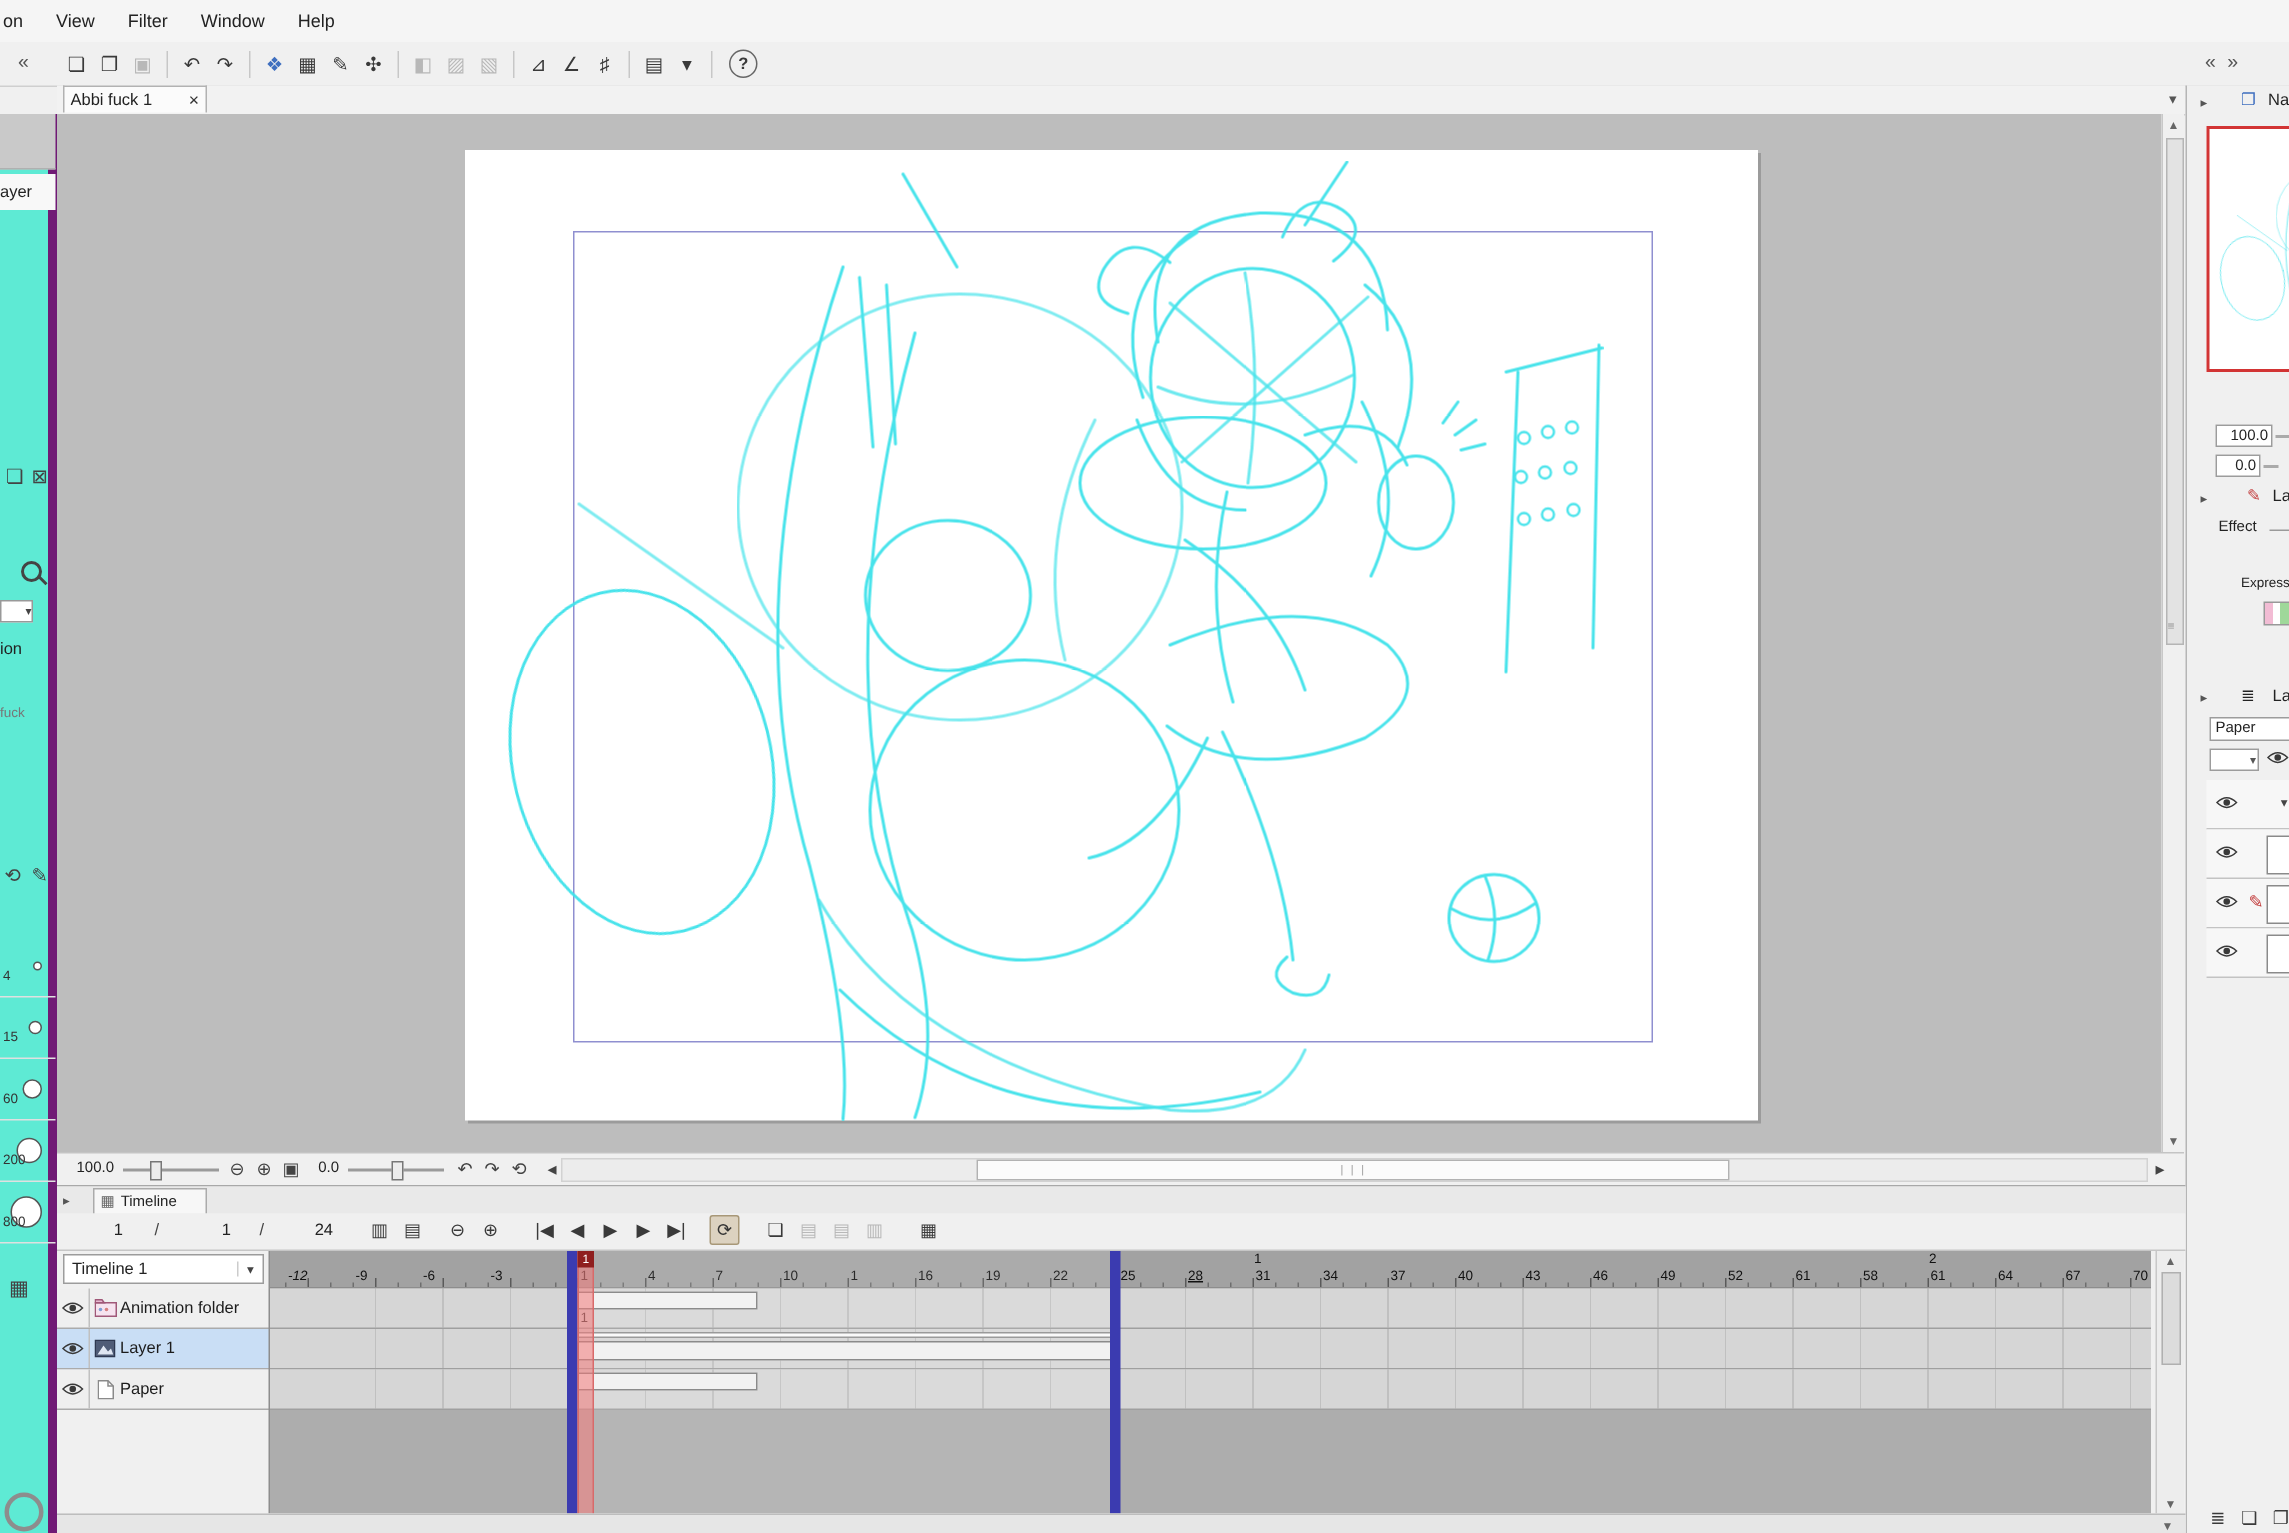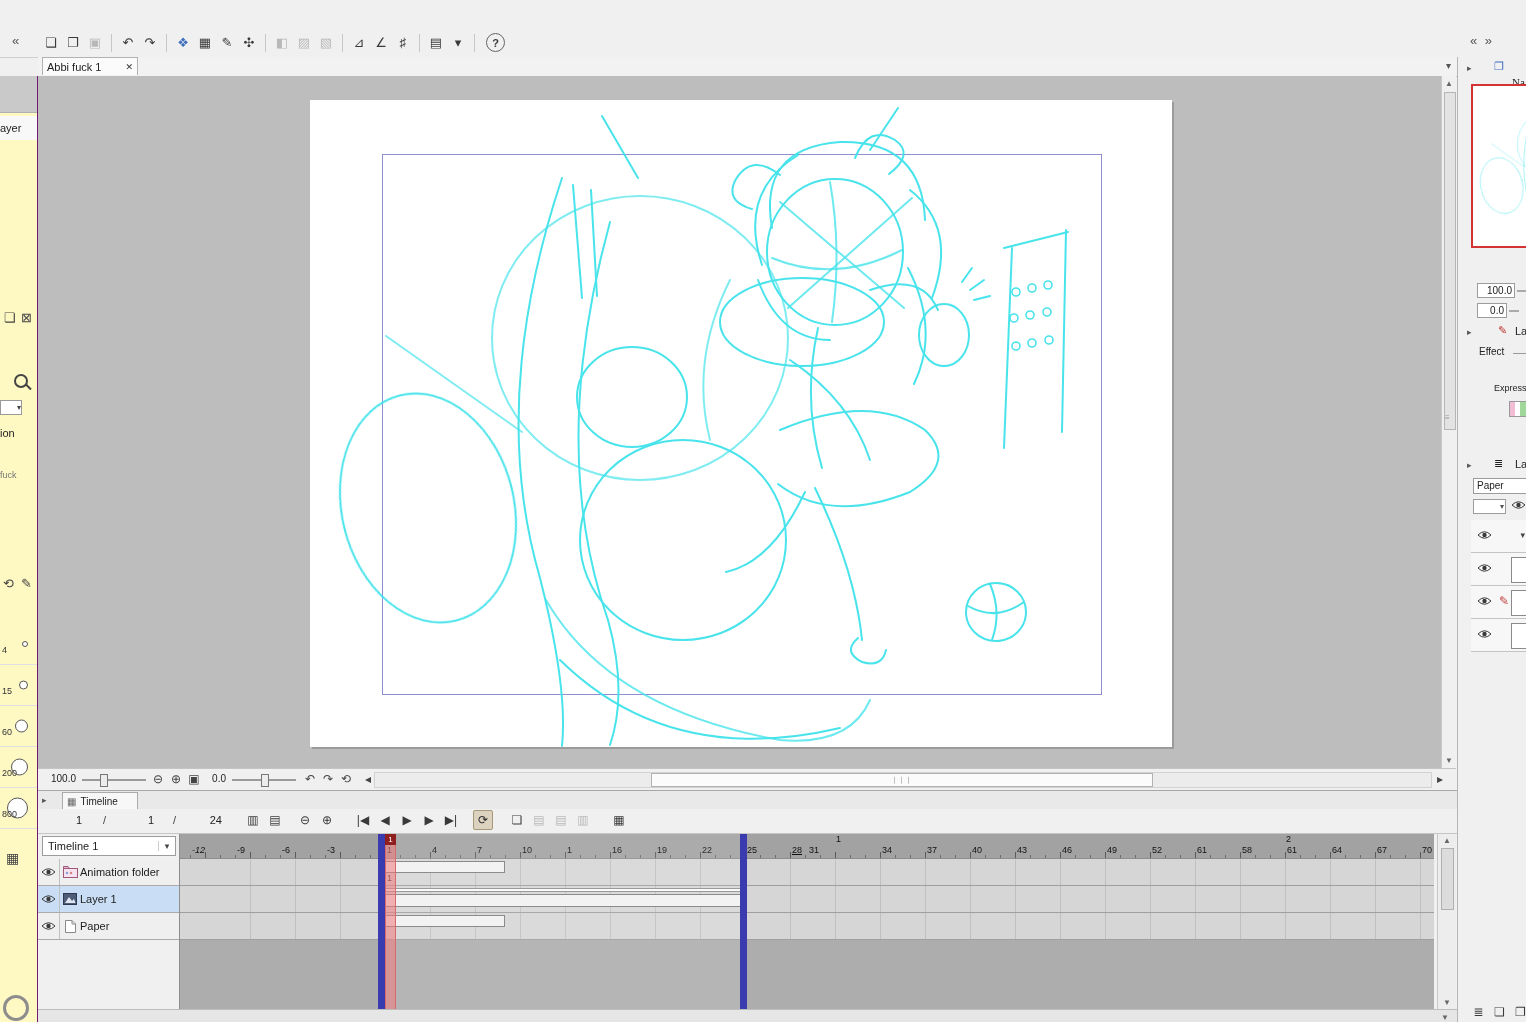--- a/index.html
+++ b/index.html
@@ -23,21 +23,21 @@
   #toolbar-collapse-right{position:absolute;right:32px;top:5px;font-size:13px;color:#555;letter-spacing:2px;}
 
   
   #tabbar{position:absolute;left:38px;top:57px;width:1419px;height:19px;background:#f2f2f2;border-bottom:1px solid #cfcfcf;}
   #doc-tab{position:absolute;left:4px;top:0;width:96px;height:18px;background:#fbfbfb;border:1px solid #b2b2b2;border-bottom:none;display:flex;align-items:center;padding:0 4px;box-sizing:border-box;}
   #doc-tab .tab-label{flex:1;font-size:11px;white-space:nowrap;overflow:hidden;}
   #doc-tab .tab-close{font-size:9px;color:#333;margin-left:3px;}
   #tab-overflow{position:absolute;right:6px;top:3px;font-size:10px;color:#555;}
 
   
-  #left-strip{position:absolute;left:0;top:76px;width:38px;height:946px;background:#fef9c3;border-right:1px solid #701a75;box-sizing:border-box;}
+  #left-strip{position:absolute;left:0;top:76px;width:38px;height:946px;background:#5eead4;border-right:6px solid #701a75;box-sizing:border-box;}
   #ls-block{position:absolute;left:0;top:0;width:37px;height:36px;background:#c9c9c9;border-bottom:1px solid #b0b0b0;}
   #ls-layer-row{position:absolute;left:0;top:40px;width:37px;height:24px;background:#f8f8f8;display:flex;align-items:center;font-size:11px;}
   .ls-icon{position:absolute;font-size:13px;color:#444;}
   #ls-dropdown{position:absolute;left:0;top:324px;width:20px;height:13px;background:#fff;border:1px solid #999;font-size:8px;color:#444;display:flex;align-items:center;justify-content:flex-end;}
   #ls-ion{position:absolute;left:0;top:351px;font-size:11px;color:#222;}
   #ls-cted{position:absolute;left:0;top:394px;font-size:9px;color:#777;}
   #brush-sizes{position:absolute;left:0;top:548px;width:37px;}
   .bsrow{position:relative;height:40px;border-bottom:1px solid #e0e0e0;}
   .bscircle{position:absolute;right:9px;top:50%;transform:translateY(-50%);border:1px solid #555;border-radius:50%;background:#fff;}
   .bsnum{position:absolute;left:2px;bottom:9px;font-size:9px;color:#333;}
@@ -200,20 +200,27 @@
           <path d="M292,16 L328,78"></path>
           <path d="M76,236 L212,332" opacity="0.7"></path>
           <path d="M250,560 Q360,668 530,628"></path>
           <path d="M236,500 Q300,610 470,640 Q540,646 560,600" opacity="0.8"></path>
           <path d="M420,180 Q380,260 400,340" opacity="0.7"></path>
         </g>
       </symbol>
     </defs>
   </svg>
 
+  <div id="menubar">
+      <span class="menu-item">on</span>
+      <span class="menu-item">View</span>
+      <span class="menu-item">Filter</span>
+      <span class="menu-item">Window</span>
+      <span class="menu-item">Help</span>
+    </div>
 
   <div id="toolbar">
     <span id="toolbar-collapse">«</span>
     <div id="toolbar-groups">
         <span class="icon-btn">❏</span>
         <span class="icon-btn">❐</span>
         <span class="icon-btn disabled">▣</span>
         <span class="tb-sep"></span>
         <span class="icon-btn">↶</span>
         <span class="icon-btn">↷</span>
@@ -324,21 +331,21 @@
       <div id="hscroll-thumb">
           <span id="hscroll-grip">❘❘❘</span>
         </div>
     </div>
     <span class="sb-icon" style="left:1394px;">▸</span>
   </div>
 
   <div id="right-panel">
     <span class="rp-menu" style="left:9px;top:6px;">▸</span>
     <span class="rp-text" style="left:36px;top:3px;color:#3f6fbf;">❐</span>
-    <span class="rp-text" style="left:54px;top:19px;font-family:Liberation Serif, serif;">Na</span>
+    <span class="rp-text" style="left:54px;top:4px;">Na</span>
     <div id="navigator-box">
       <svg width="210" height="158" viewBox="0 0 862 647">
           <use href="#sk"></use>
         </svg>
     </div>
     <div class="rp-field" style="left:19px;top:226px;width:38px;">100.0</div>
     <div class="rp-sliderstub" style="left:59px;top:233px;"></div>
     <div class="rp-field" style="left:19px;top:246px;width:30px;">0.0</div>
     <div class="rp-sliderstub" style="left:51px;top:253px;"></div>
 
@@ -515,21 +522,21 @@
         <span class="ruler-num" style="left: 207px;">1</span>
         <span class="ruler-num" style="left: 252px;">4</span>
         <span class="ruler-num" style="left: 297px;">7</span>
         <span class="ruler-num" style="left: 342px;">10</span>
         <span class="ruler-num" style="left: 387px;">1</span>
         <span class="ruler-num" style="left: 432px;">16</span>
         <span class="ruler-num" style="left: 477px;">19</span>
         <span class="ruler-num" style="left: 522px;">22</span>
         <span class="ruler-num" style="left: 567px;">25</span>
         <span class="ruler-num" style="left: 612px; text-decoration: underline;">28</span>
-        <span class="ruler-num" style="left: 629px;">31</span>
+        <span class="ruler-num" style="left: 657px;">31</span>
         <span class="ruler-num" style="left: 702px;">34</span>
         <span class="ruler-num" style="left: 747px;">37</span>
         <span class="ruler-num" style="left: 792px;">40</span>
         <span class="ruler-num" style="left: 837px;">43</span>
         <span class="ruler-num" style="left: 882px;">46</span>
         <span class="ruler-num" style="left: 927px;">49</span>
         <span class="ruler-num" style="left: 972px;">52</span>
         <span class="ruler-num" style="left: 1017px;">61</span>
         <span class="ruler-num" style="left: 1062px;">58</span>
         <span class="ruler-num" style="left: 1107px;">61</span>

